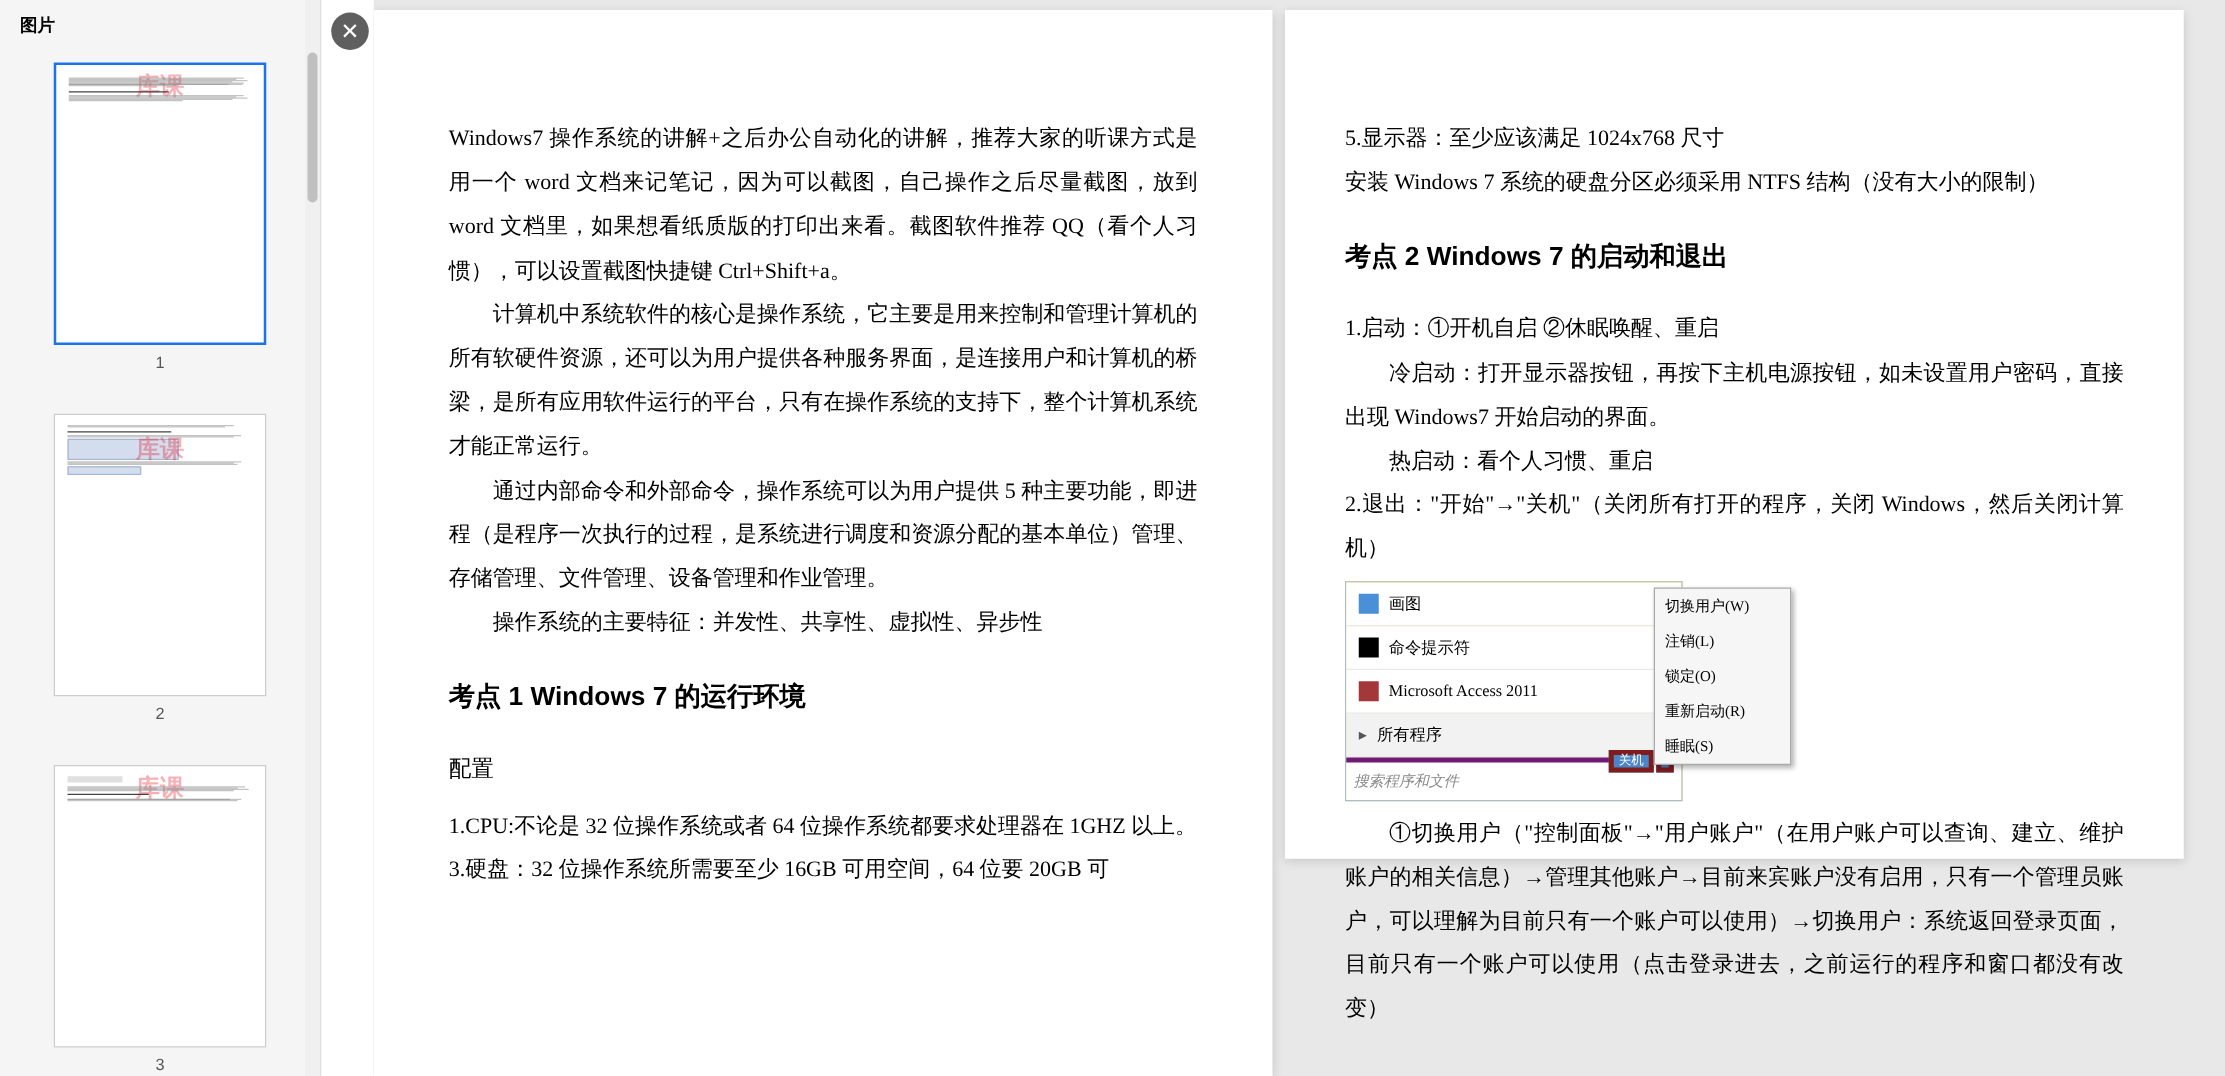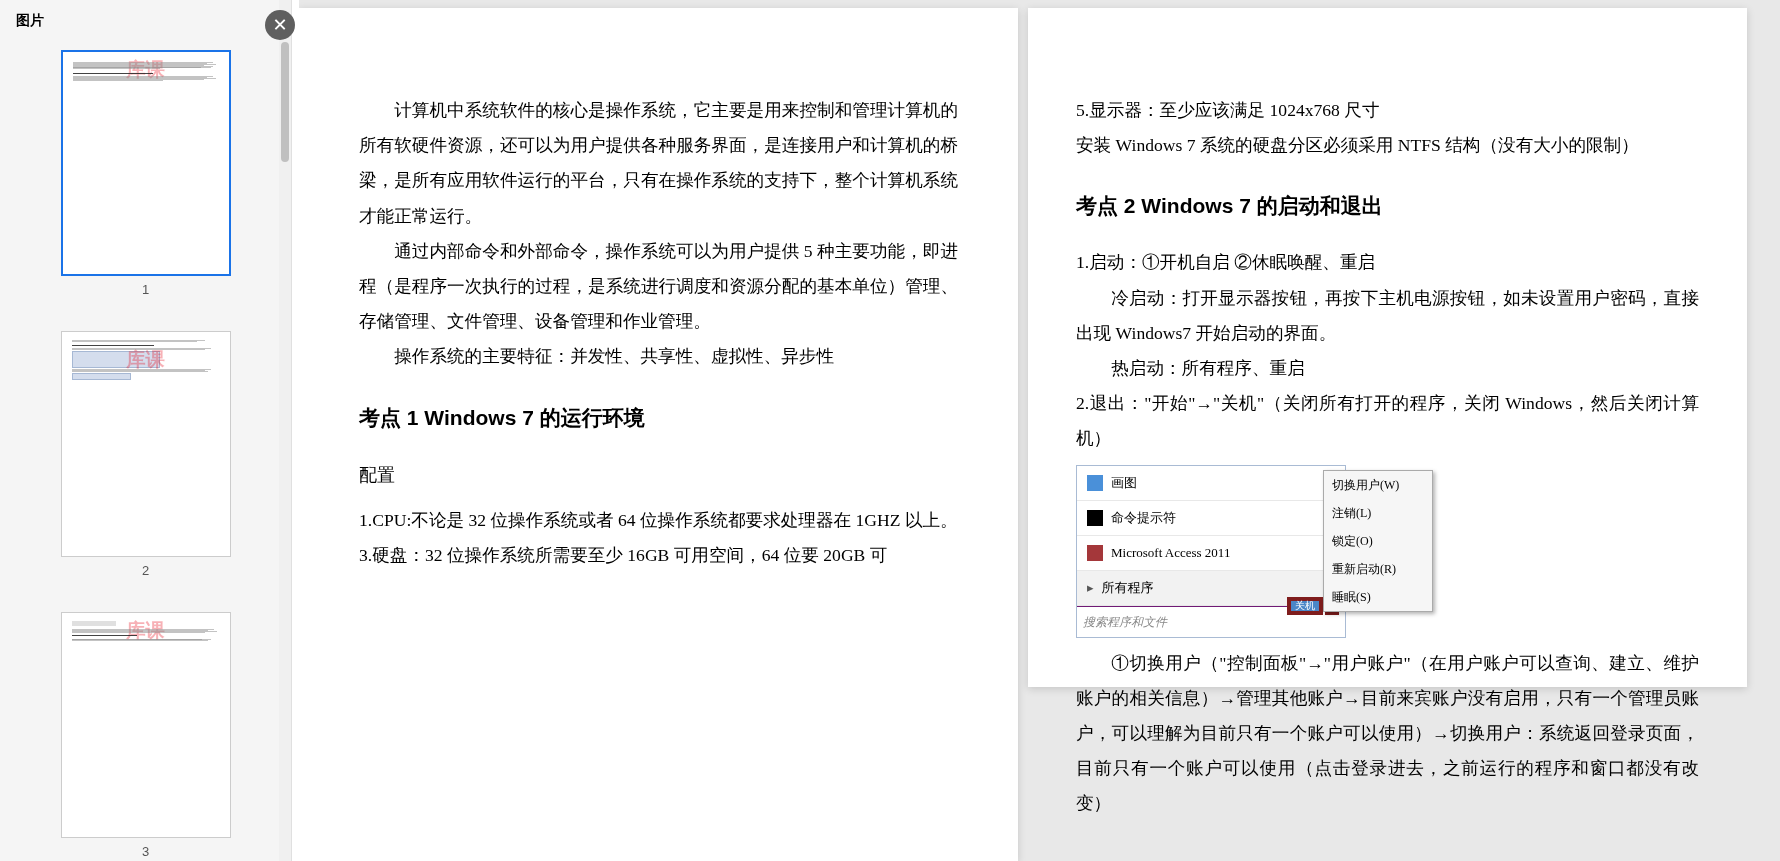--- a/index.html
+++ b/index.html
@@ -1,17 +1,17 @@
 <!DOCTYPE html>
 <html><head>
 <meta charset="utf-8">
 <style>
 *{margin:0;padding:0;box-sizing:border-box}
 body{font-family:Arial,"Microsoft YaHei","SimSun",sans-serif;background:#fff;overflow:hidden;width:1780px;height:861px;position:relative}
-.sidebar{position:absolute;left:0;top:0;width:292px;height:861px;background:#f5f5f5;border-right:1px solid #e0e0e0}
+.sidebar{position:absolute;left:0;top:0;width:257px;height:861px;background:#f5f5f5;border-right:1px solid #e0e0e0}
 .sidebar-header{padding:12px 16px;font-size:14px;font-weight:bold;color:#000}
 .thumb-container{padding:8px 0;text-align:center}
 .thumb{width:170px;height:226px;background:#fff;border:1px solid #ccc;margin:0 auto 6px;display:flex;flex-direction:column;padding:8px 10px;text-align:left;overflow:hidden;cursor:pointer}
 .thumb.active{border:2px solid #1a73e8}
 .thumb-num{font-size:13px;color:#555;margin-bottom:18px}
 .thumb-line{height:2px;background:#888;margin:2px 0;opacity:.5}
 .scrollbar-track{position:absolute;right:0;top:0;width:12px;height:861px;background:#f0f0f0}
 .scrollbar-thumb{position:absolute;right:2px;top:42px;width:8px;height:120px;background:#c0c0c0;border-radius:4px}
 .close-btn{position:absolute;left:265px;top:10px;width:30px;height:30px;border-radius:50%;background:#5f5f5f;color:#fff;display:flex;align-items:center;justify-content:center;font-size:18px;cursor:pointer}
 .content{position:absolute;left:299px;top:0;width:1481px;height:861px;background:#e8e8e8;overflow:hidden}
@@ -23,21 +23,21 @@
 .indent{text-indent:2em}
 .heading{font-size:21px;font-weight:bold;margin:22px 0 18px;font-family:"SimHei","Microsoft YaHei",sans-serif}
 .subheading{font-size:18px;margin:14px 0 10px;font-family:"SimSun",serif}
 .thumb-content{zoom:.22;padding:0;font-family:"SimSun",serif;color:#444;font-size:18px;line-height:1.5;position:relative}
 .thumb-wm{position:absolute;left:50%;top:50%;transform:translate(-50%,-50%);color:#e60012;font-size:88px;font-weight:900;opacity:.3;white-space:nowrap}
 .menu-img{background:#fde047;border:1px solid #a9bbd4;width:360px;margin:8px 0;font-size:13px;position:relative}
 .menu-item{padding:4px 10px;background:#fff;border-bottom:1px solid #e8e8e8;display:flex;align-items:center;gap:8px}
 .menu-icon{width:16px;height:16px;background:#ddd;display:inline-block}
 .ctx-menu{position:absolute;right:-88px;top:4px;width:110px;background:#f6f6f6;border:1px solid #aaa;box-shadow:2px 2px 4px rgba(0,0,0,.3);font-size:12px}
 .ctx-item{padding:2px 8px}
-.search-row{background:#fff;padding:3px 6px;font-size:12px;color:#888;border-top:1px solid #701a75;font-style:italic}
+.search-row{background:#fff;padding:3px 6px;font-size:12px;color:#888;border-top:4px solid #701a75;font-style:italic}
 .btn-row{position:absolute;bottom:22px;right:6px;display:flex;gap:2px}
 .win-btn{width:36px;height:18px;background:#4a86c7;border:4px solid #7f1d1d;font-size:10px;color:#fff;display:flex;align-items:center;justify-content:center}
 .wm1{position:absolute;left:28px;top:380px;width:665px;height:330px;pointer-events:none}
 .wm2{position:absolute;left:756px;top:360px;width:665px;height:330px;pointer-events:none}
 .wm-txt-big{position:absolute;font-size:150px;font-weight:900;color:rgba(230,0,18,.28);font-family:"Microsoft YaHei",sans-serif;letter-spacing:-6px;white-space:nowrap}
 .wm-r2{position:absolute;font-size:44px;color:rgba(230,0,18,.35);top:-44px}
 .wm-url2{position:absolute;font-size:44px;font-weight:bold;color:rgba(230,0,18,.40);white-space:nowrap;font-family:Arial,sans-serif}
 </style>
 </head>
 <body>
@@ -126,38 +126,39 @@
     <div class="wm-url2" style="left:30px;top:190px">www.kuke99.com</div>
   </div>
   <div class="wm2">
     <div class="wm-txt-big" style="left:0;top:10px">库课</div>
     <div class="wm-r2" style="right:38px">®</div>
     <div class="wm-url2" style="left:30px;top:200px">www.kuke99.com</div>
   </div>
 
   <div class="page page1">
     <div class="doc-text">
+      <p class="doc-para">Windows7 操作系统的讲解+之后办公自动化的讲解，推荐大家的听课方式是用一个 word 文档来记笔记，因为可以截图，自己操作之后尽量截图，放到 word 文档里，如果想看纸质版的打印出来看。截图软件推荐 QQ（看个人习惯），可以设置截图快捷键 Ctrl+Shift+a。</p>
       <p class="doc-para indent">计算机中系统软件的核心是操作系统，它主要是用来控制和管理计算机的所有软硬件资源，还可以为用户提供各种服务界面，是连接用户和计算机的桥梁，是所有应用软件运行的平台，只有在操作系统的支持下，整个计算机系统才能正常运行。</p>
       <p class="doc-para indent">通过内部命令和外部命令，操作系统可以为用户提供 5 种主要功能，即进程（是程序一次执行的过程，是系统进行调度和资源分配的基本单位）管理、存储管理、文件管理、设备管理和作业管理。</p>
       <p class="doc-para indent">操作系统的主要特征：并发性、共享性、虚拟性、异步性</p>
       <h2 class="heading">考点 1  Windows 7 的运行环境</h2>
       <p class="subheading">配置</p>
       <p class="doc-para">1.CPU:不论是 32 位操作系统或者 64 位操作系统都要求处理器在 1GHZ 以上。</p>
       <p class="doc-para">3.硬盘：32 位操作系统所需要至少 16GB 可用空间，64 位要 20GB 可</p>
     </div>
   </div>
 
   <div class="page page2">
     <div class="doc-text">
       <p class="doc-para">5.显示器：至少应该满足 1024x768 尺寸</p>
       <p class="doc-para">安装 Windows 7 系统的硬盘分区必须采用 NTFS 结构（没有大小的限制）</p>
       <h2 class="heading">考点 2  Windows 7 的启动和退出</h2>
       <p class="doc-para">1.启动：①开机自启  ②休眠唤醒、重启</p>
       <p class="doc-para indent">冷启动：打开显示器按钮，再按下主机电源按钮，如未设置用户密码，直接出现 Windows7 开始启动的界面。</p>
-      <p class="doc-para indent">热启动：所有程序、重启</p>
+      <p class="doc-para indent">热启动：看个人习惯、重启</p>
       <p class="doc-para">2.退出："开始"→"关机"（关闭所有打开的程序，关闭 Windows，然后关闭计算机）</p>
 
       <div class="menu-img" style="width:270px;margin-left:0;position:relative">
         <div class="menu-item">
             <span class="menu-icon" style="background:#4a90d9"></span>
             <span>画图</span>
           </div>
         <div class="menu-item">
             <span class="menu-icon" style="background:#000"></span>
             <span>命令提示符</span>

